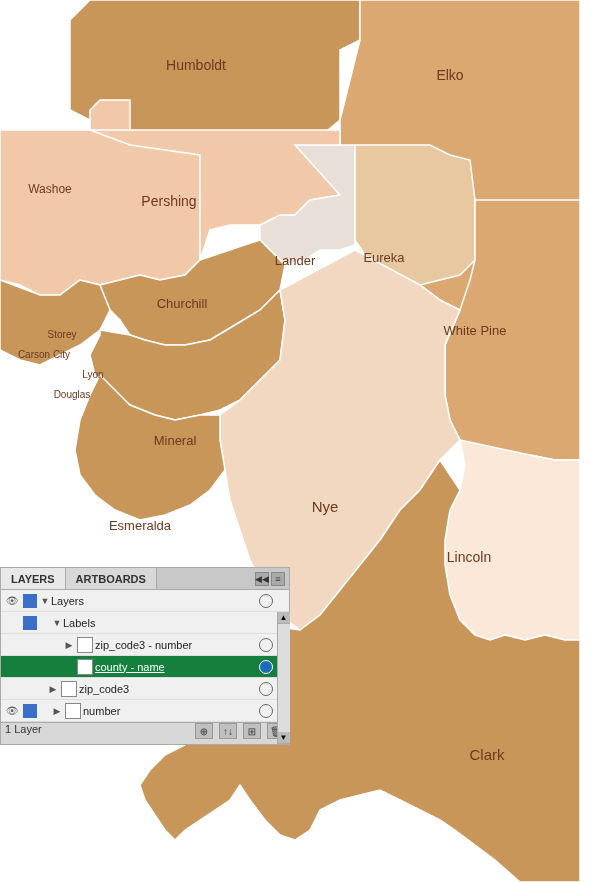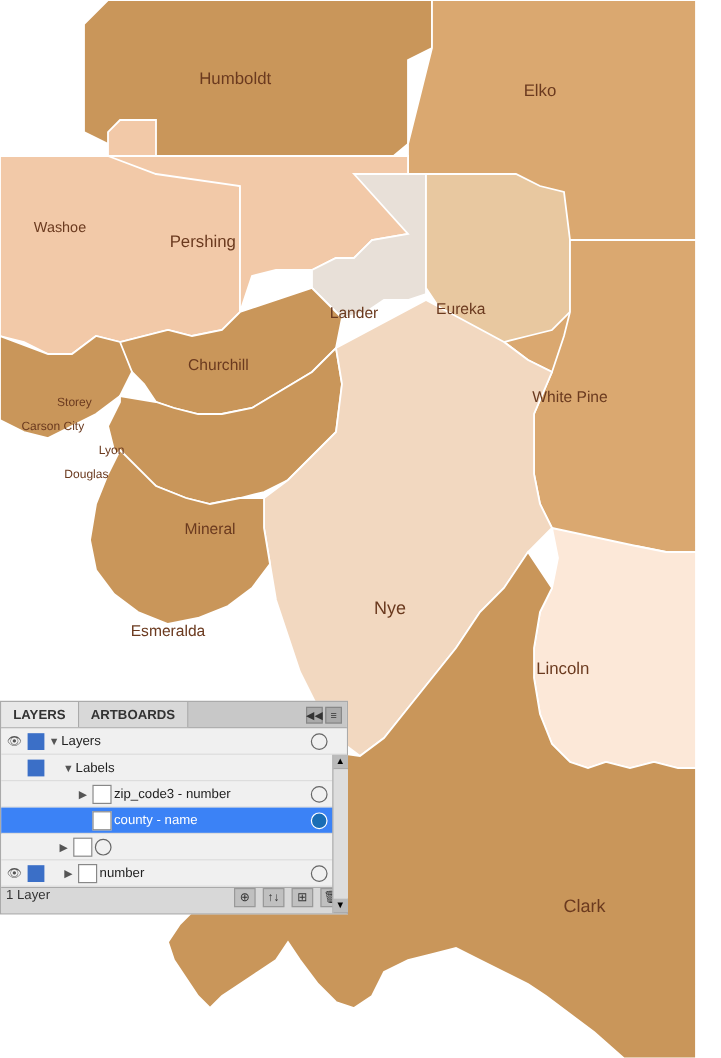--- a/index.html
+++ b/index.html
@@ -15,21 +15,21 @@
     svg#nevada-map {
       position: absolute;
       top: 0; left: 0;
       width: 601px;
       height: 882px;
     }
 
     
     #layers-panel {
       position: absolute;
-      bottom: 0;
+      bottom: 17px;
       left: 0;
       width: 290px;
       background: #e8e8e8;
       border: 1px solid #aaa;
       font-size: 11px;
       font-family: Arial, sans-serif;
     }
 
     #layers-header {
       background: #c8c8c8;
@@ -79,21 +79,21 @@
     }
 
     .layer-row {
       display: flex;
       align-items: center;
       height: 22px;
       border-bottom: 1px solid #ddd;
       padding-left: 2px;
       cursor: pointer;
     }
-    .layer-row.selected { background: #3b82f6; color: #fff; }
+    .layer-row.selected { background: #15803d; color: #fff; text-decoration: underline; }
     .layer-row.selected .layer-label { color: #fff; }
     .layer-row.selected .circle-btn { border-color: #fff; color: #fff; }
 
     .eye-icon {
       width: 18px; height: 18px;
       display: flex; align-items: center; justify-content: center;
       color: #555;
       font-size: 10px;
       flex-shrink: 0;
     }
@@ -284,20 +284,21 @@
         <div class="circle-btn filled"></div>
         <div style="width:12px;"></div>
       </div>
 
       <div class="layer-row">
         <div class="eye-icon"></div>
         <div style="width:14px;"></div>
         <div style="width:12px;"></div>
         <div class="expand-arrow">▶</div>
         <div class="layer-thumb"></div>
+        <span class="layer-label">zip_code3</span>
         <div class="circle-btn"></div>
         <div style="width:12px;"></div>
       </div>
 
       <div class="layer-row">
         <div class="eye-icon">👁</div>
         <div class="color-bar" style="background:#3b6fc7;"></div>
         <div style="width:12px;"></div>
         <div class="expand-arrow">▶</div>
         <div class="layer-thumb"></div>

